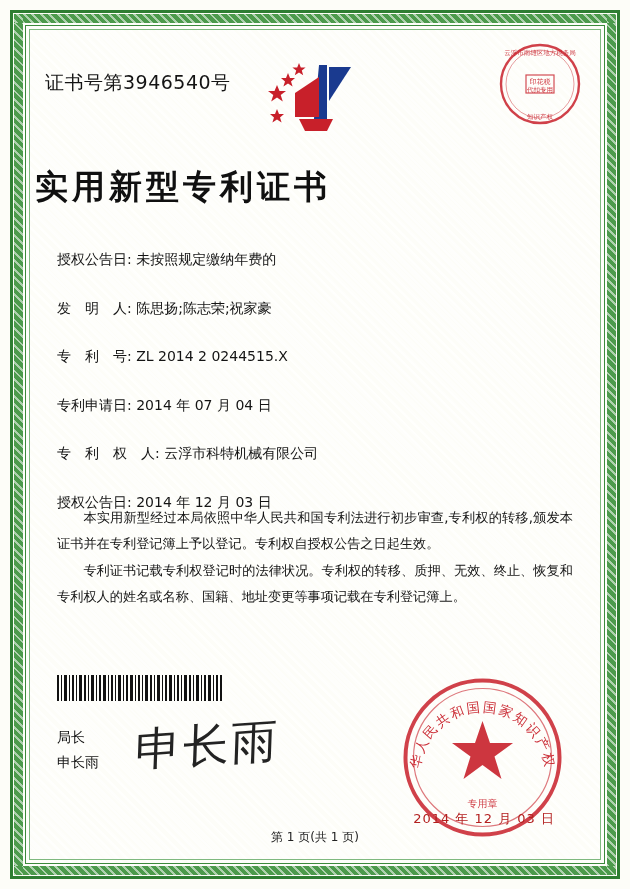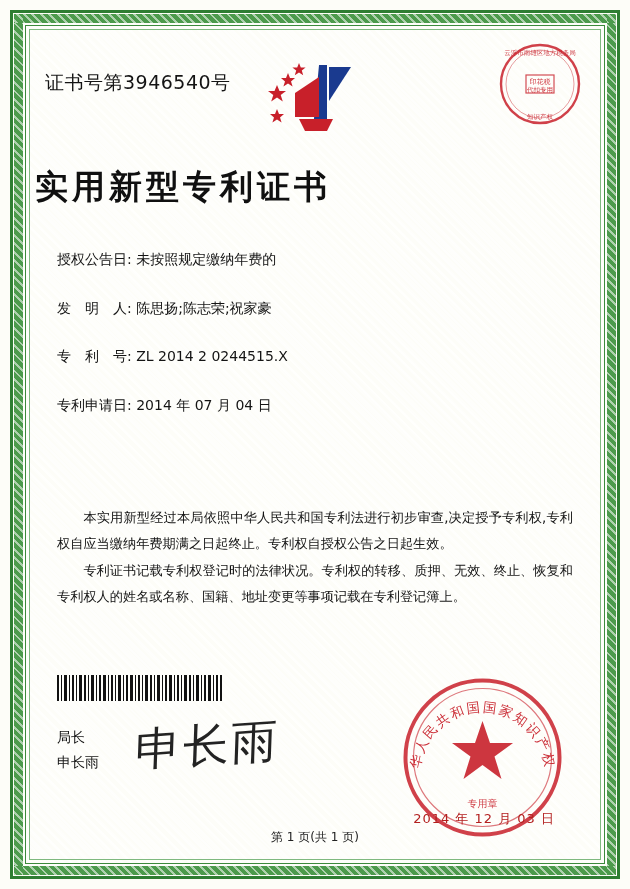--- a/index.html
+++ b/index.html
@@ -272,24 +272,32 @@
         <span class="value">陈思扬;陈志荣;祝家豪</span>
       </div>
       <div class="field">
         <span class="label">专　利　号:</span>
         <span class="value">ZL 2014 2 0244515.X</span>
       </div>
       <div class="field">
         <span class="label">专利申请日:</span>
         <span class="value">2014 年 07 月 04 日</span>
       </div>
+      <div class="field">
+        <span class="label">专　利　权　人:</span>
+        <span class="value">云浮市科特机械有限公司</span>
+      </div>
+      <div class="field">
+        <span class="label">授权公告日:</span>
+        <span class="value">2014 年 12 月 03 日</span>
+      </div>
     </div>
 
     <div class="paragraphs">
-      <p>本实用新型经过本局依照中华人民共和国专利法进行初步审查,决定授予专利权,专利权自应当缴纳年费期满之日起终止。专利权自授权公告之日起生效。</p>
+      <p>本实用新型经过本局依照中华人民共和国专利法进行初步审查,专利权的转移,颁发本证书并在专利登记簿上予以登记。专利权自授权公告之日起生效。</p>
       <p>专利证书记载专利权登记时的法律状况。专利权的转移、质押、无效、终止、恢复和专利权人的姓名或名称、国籍、地址变更等事项记载在专利登记簿上。</p>
     </div>
 
     <div class="barcode">
       <svg viewBox="0 0 165 26" width="165" height="26">
         <g fill="#111">
           <rect x="0" y="0" width="2" height="26"></rect>
             <rect x="4" y="0" width="1" height="26"></rect>
           <rect x="7" y="0" width="3" height="26"></rect>
             <rect x="12" y="0" width="1" height="26"></rect>

